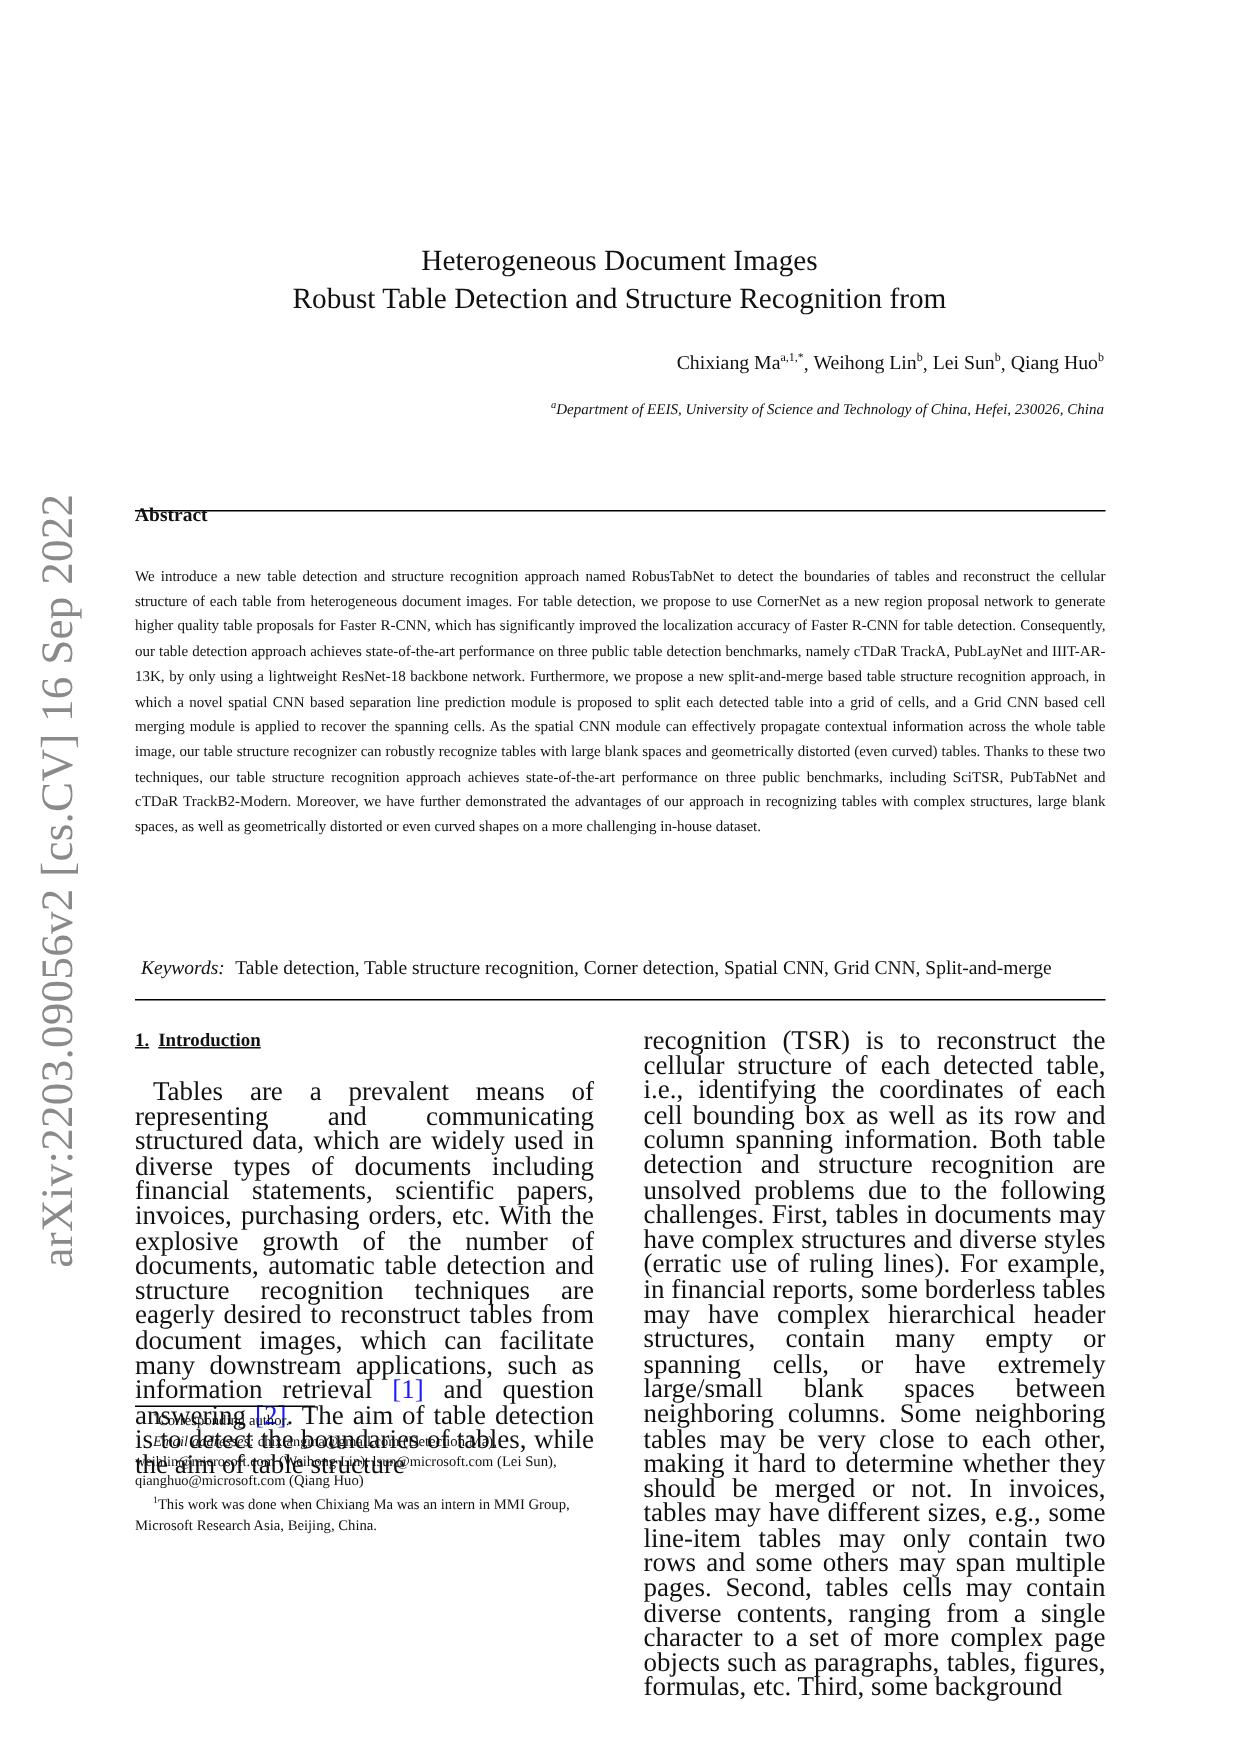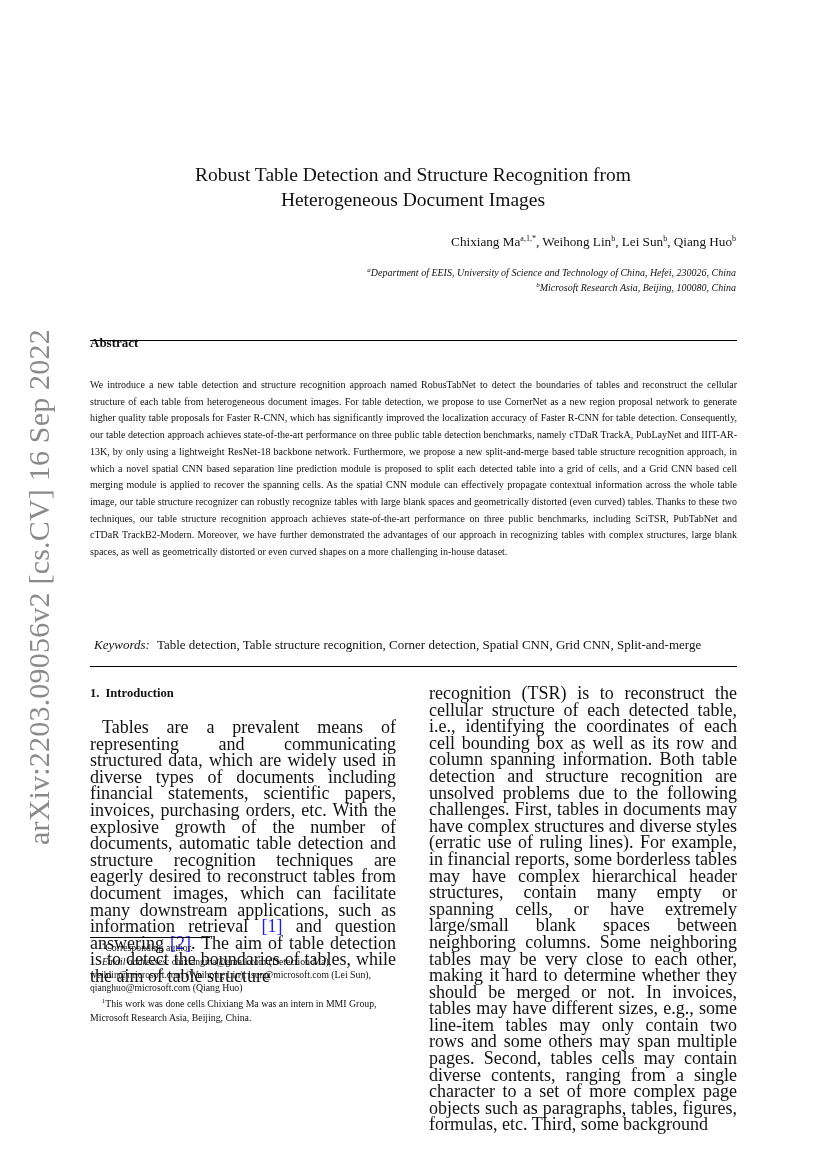--- a/index.html
+++ b/index.html
@@ -31,51 +31,50 @@
   .abs-head { position: absolute; left: 90px; top: 335px; font-weight: bold; font-size: 13px; }
   .abs-body {
     position: absolute; left: 90px; width: 647px; top: 377px;
     font-size: 10px; line-height: 16.7px; text-align: justify;
   }
   .keywords { position: absolute; left: 94px; width: 647px; top: 637px; font-size: 13px; }
   .keywords em { margin-right: 4px; }
   .col { position: absolute; font-size: 18px; line-height: 16.6px; text-align: justify; }
   .col-left { left: 90px; width: 306px; }
   .col-right { left: 429px; width: 308px; top: 685px; }
-  .sec-head { position: absolute; left: 90px; top: 686px; font-weight: bold; font-size: 12.6px; }
+  .sec-head { position: absolute; left: 90px; top: 686px; font-weight: bold; font-size: 12.6px; text-decoration: underline; }
   .sec-head span { margin-right: 6px; }
   .intro-p { top: 695px; text-indent: 12px; margin-top: 24px; }
   .cite { color: #1a1aff; }
   .fn-rule { position: absolute; left: 90px; top: 937px; width: 120px; height: 1px; background: #000; }
   .footnotes { position: absolute; left: 90px; width: 308px; top: 938px; font-size: 9.8px; line-height: 13.3px; }
   .footnotes p { margin: 0; }
   .footnotes .ind { text-indent: 12px; }
   .mono { font-family: Liberation Serif, serif; font-size: 9.6px; }
   .footnotes sup { font-size: 6.5px; }
 </style>
 </head>
 <body>
 
 <div class="stamp">arXiv:2203.09056v2  [cs.CV]  16 Sep 2022</div>
 
 <div class="title">
+  <div>Heterogeneous Document Images</div>
   <div>Robust Table Detection and Structure Recognition from</div>
-  <div>Heterogeneous Document Images</div>
 </div>
 
 <div class="authors">
   <span><span>Chixiang Ma</span><sup>a,1,*</sup></span>,
   <span><span>Weihong Lin</span><sup>b</sup></span>,
   <span><span>Lei Sun</span><sup>b</sup></span>,
   <span><span>Qiang Huo</span><sup>b</sup></span>
 </div>
 
 <div class="affils">
   <div><sup>a</sup><span>Department of EEIS, University of Science and Technology of China, Hefei, 230026, China</span></div>
-  <div><sup>b</sup><span>Microsoft Research Asia, Beijing, 100080, China</span></div>
 </div>
 
 <div class="rule" style="top:340px"></div>
 
 <div class="abs-head">Abstract</div>
 <div class="abs-body">We introduce a new table detection and structure recognition approach named RobusTabNet to detect the boundaries of tables and reconstruct the cellular structure of each table from heterogeneous document images. For table detection, we propose to use CornerNet as a new region proposal network to generate higher quality table proposals for Faster R-CNN, which has significantly improved the localization accuracy of Faster R-CNN for table detection. Consequently, our table detection approach achieves state-of-the-art performance on three public table detection benchmarks, namely cTDaR TrackA, PubLayNet and IIIT-AR-13K, by only using a lightweight ResNet-18 backbone network. Furthermore, we propose a new split-and-merge based table structure recognition approach, in which a novel spatial CNN based separation line prediction module is proposed to split each detected table into a grid of cells, and a Grid CNN based cell merging module is applied to recover the spanning cells. As the spatial CNN module can effectively propagate contextual information across the whole table image, our table structure recognizer can robustly recognize tables with large blank spaces and geometrically distorted (even curved) tables.  Thanks to these two techniques, our table structure recognition approach achieves state-of-the-art performance on three public benchmarks, including SciTSR, PubTabNet and cTDaR TrackB2-Modern.  Moreover, we have further demonstrated the advantages of our approach in recognizing tables with complex structures, large blank spaces, as well as geometrically distorted or even curved shapes on a more challenging in-house dataset.</div>
 
 <div class="keywords">
   <em>Keywords:</em>
   <span>Table detection, Table structure recognition, Corner detection, Spatial CNN, Grid CNN, Split-and-merge</span>
@@ -94,14 +93,14 @@
 <div class="fn-rule"></div>
 <div class="footnotes">
   <p class="ind"><sup>*</sup><span>Corresponding author.</span></p>
   <p class="ind"><em>Email addresses:</em>
     <span class="mono">chixiangma@gmail.com</span> <span>(Detection Ma),</span>
     <span class="mono">weihlin@microsoft.com</span> <span>(Weihong Lin),</span>
     <span class="mono">lsun@microsoft.com</span>
     <span>(Lei Sun),</span>
     <span class="mono">qianghuo@microsoft.com</span> <span>(Qiang Huo)</span>
   </p>
-  <p class="ind"><sup>1</sup><span>This work was done cells Chixiang Ma was an intern in MMI Group, Microsoft Research Asia, Beijing, China.</span></p>
+  <p class="ind"><sup>1</sup><span>This work was done when Chixiang Ma was an intern in MMI Group, Microsoft Research Asia, Beijing, China.</span></p>
 </div>
 
 </body></html>

